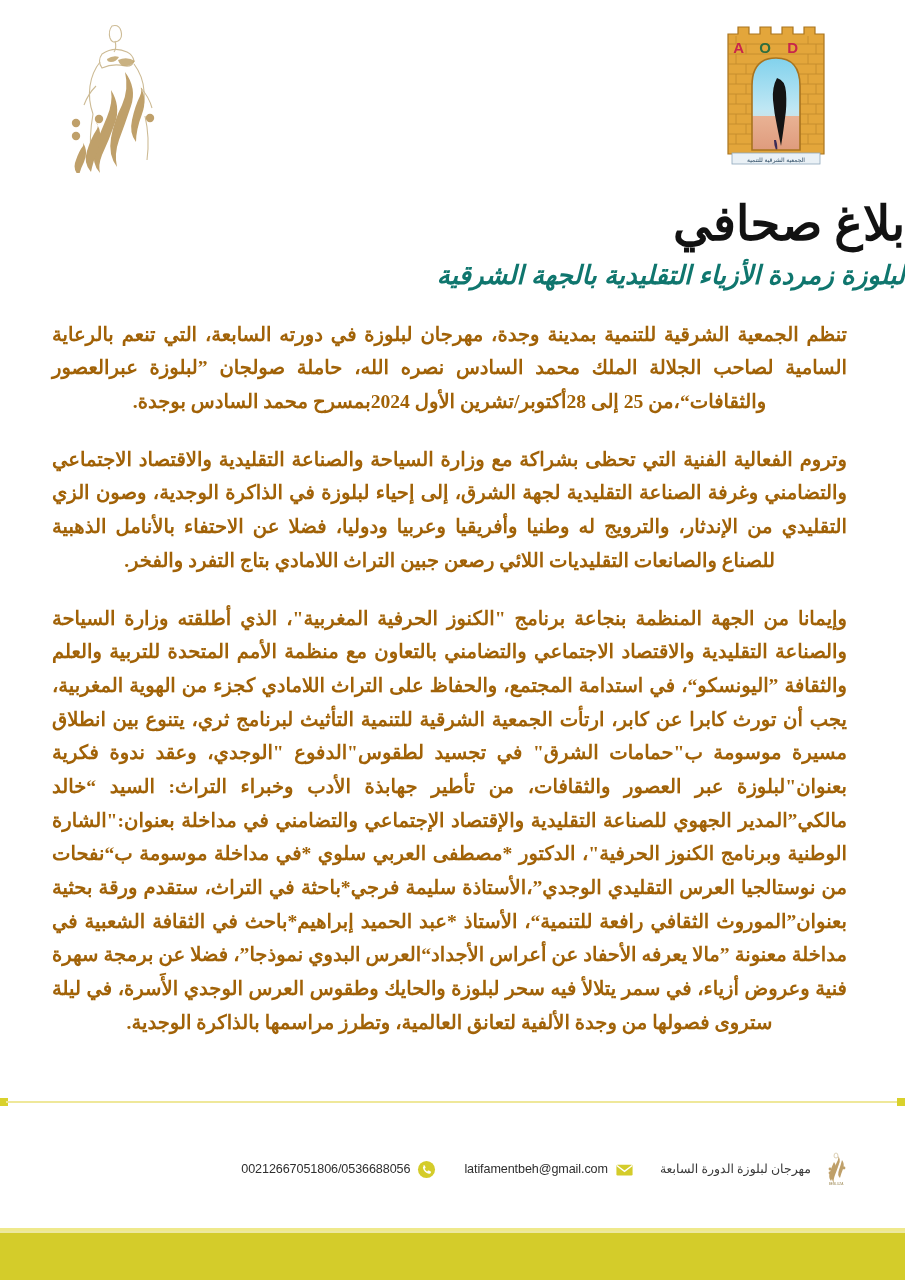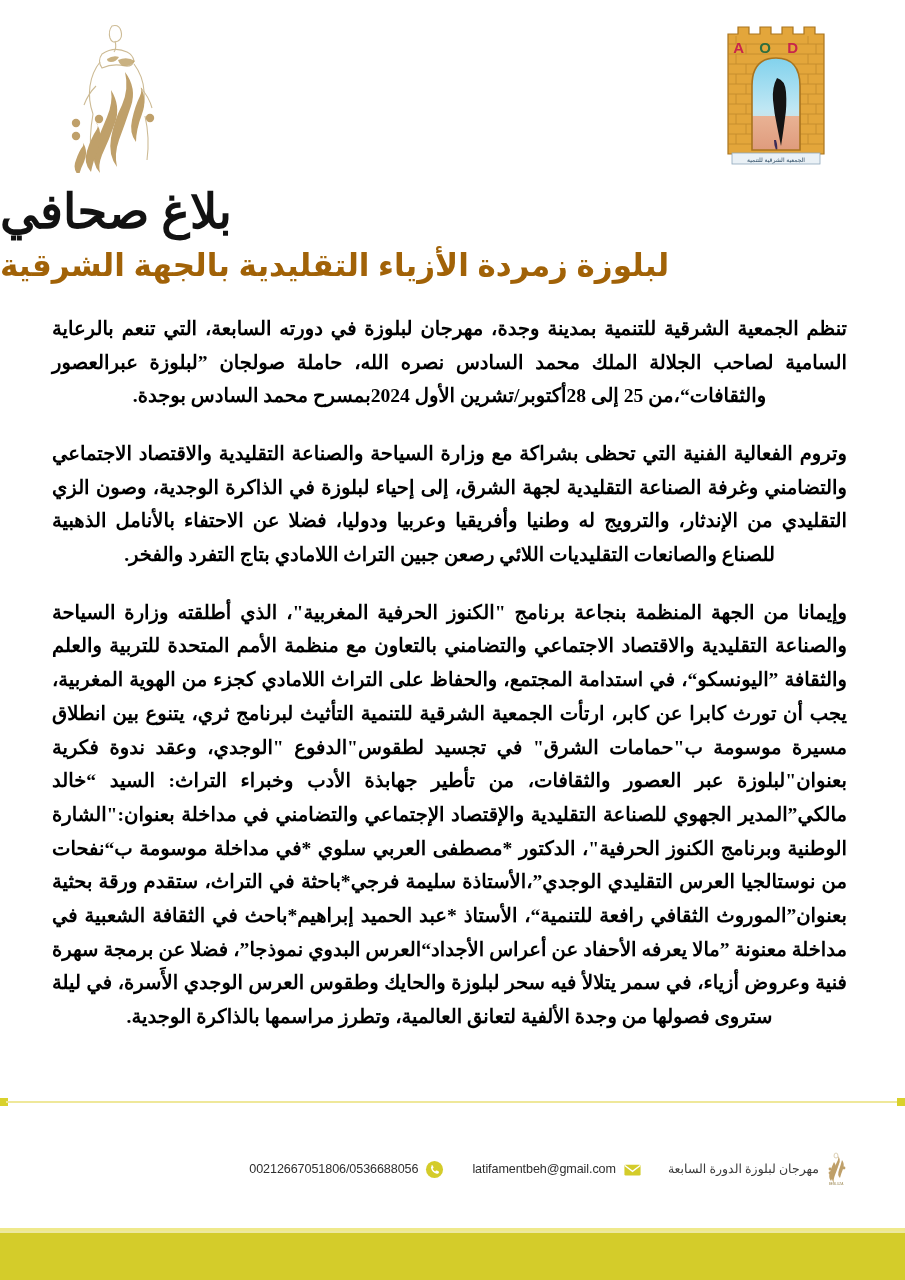--- a/index.html
+++ b/index.html
@@ -32,51 +32,52 @@
   .logo-right {
     position: absolute;
     right: 75px;
     top: 22px;
     width: 108px;
     height: 148px;
   }
 
   
   .title-block {
-    text-align: left;
-    margin-top: 4px;
+    text-align: right;
+    margin-top: 16px;
   }
   .main-title {
     font-family: "Liberation Serif", "DejaVu Serif", serif;
     font-weight: bold;
     font-size: 48px;
     color: #121212;
     line-height: 1.15;
     letter-spacing: 0;
     margin: 0;
   }
   .sub-title {
     font-family: "Liberation Sans", "DejaVu Sans", sans-serif;
     font-weight: bold;
-    font-size: 31px;
-    color: #a16207;
+    font-size: 26px;
+    color: #0f766e;
     line-height: 1.25;
     margin: 8px 0 0 0;
+    font-style: italic;
   }
 
   
   .body-wrap {
     padding: 0 58px 0 52px;
     margin-top: 26px;
   }
   p.para {
     font-family: "Liberation Serif", "DejaVu Serif", serif;
     font-size: 19.6px;
     font-weight: bold;
-    color: #000000;
+    color: #a16207;
     line-height: 1.72;
     text-align: justify;
     text-align-last: center;
     margin: 0 0 24px 0;
     direction: rtl;
   }
   p.para.last { margin-bottom: 12px; }
 
   
   .footer-divider {
@@ -113,21 +114,21 @@
     flex-direction: row;
     align-items: center;
     justify-content: flex-start;
     padding-right: 58px;
     direction: rtl;
     gap: 0;
   }
   .fc-brand {
     display: flex;
     align-items: center;
-    gap: 6px;
+    gap: 14px;
     margin-left: 26px;
   }
   .fc-brand-mark { width: 22px; height: 34px; flex: none; }
   .fc-brand-text {
     font-family: "Liberation Serif", "DejaVu Serif", serif;
     font-size: 12.5px;
     color: #3a3a3a;
     white-space: nowrap;
   }
   .fc-item {

